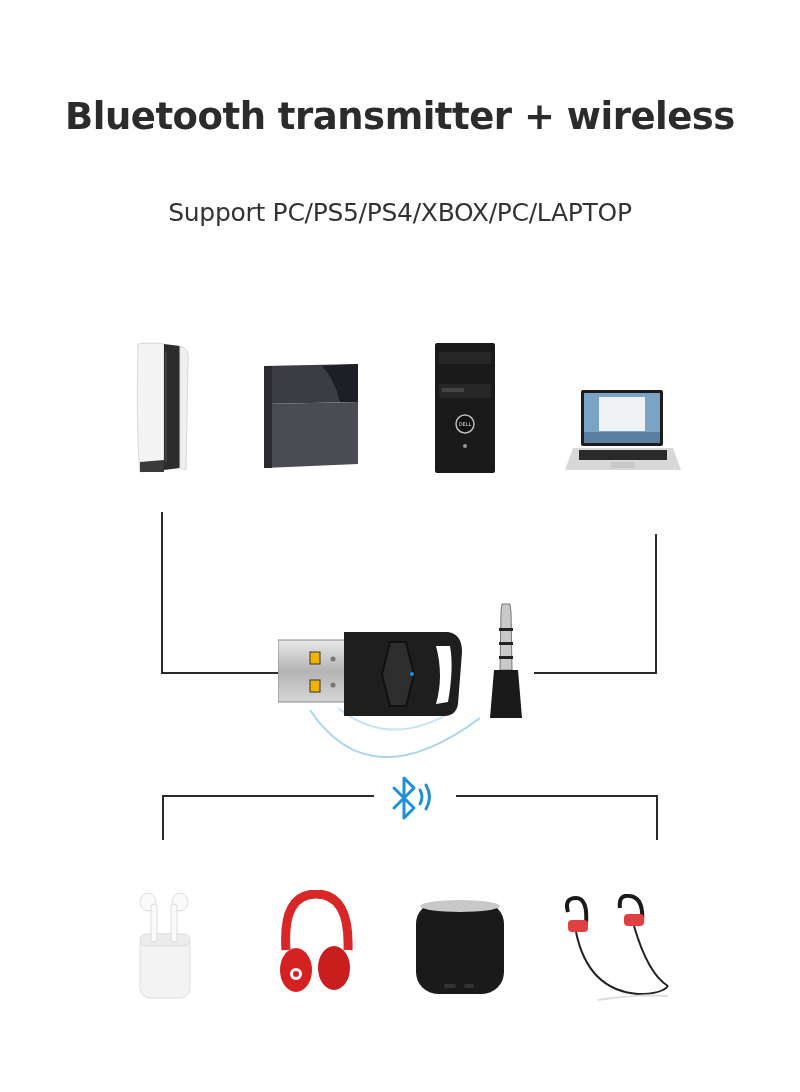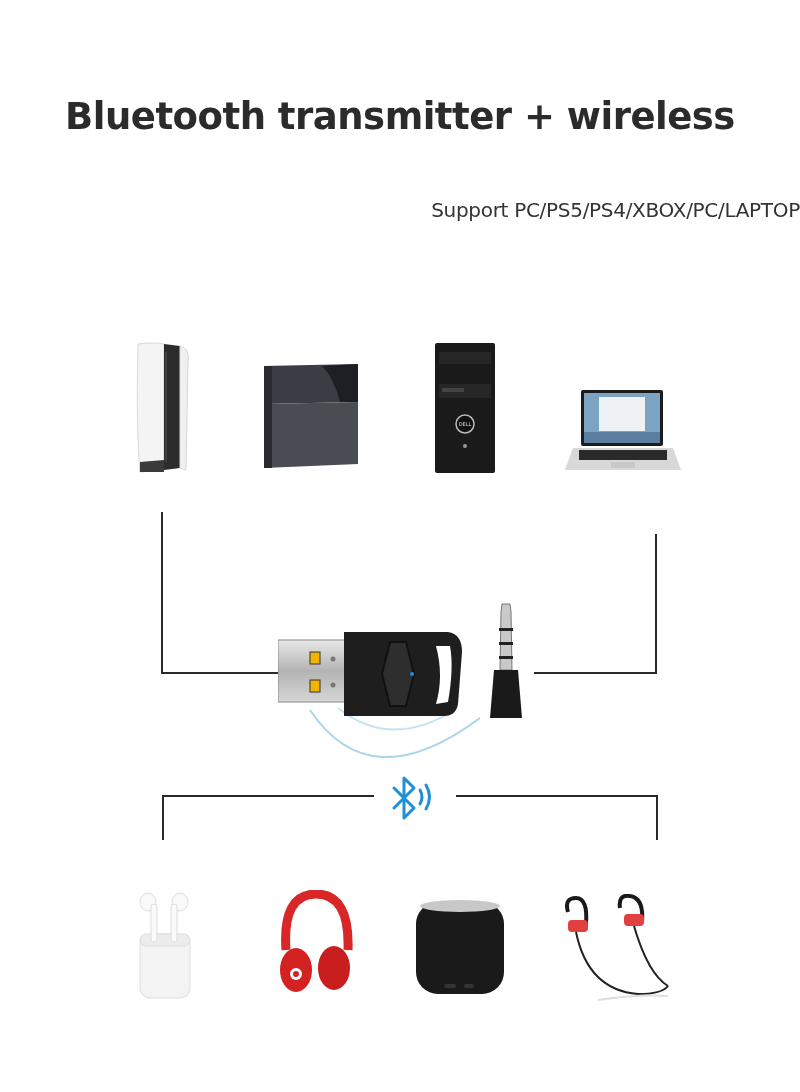--- a/index.html
+++ b/index.html
@@ -1,18 +1,18 @@
 <!DOCTYPE html>
 <html><head>
 <meta charset="utf-8">
 <style>
   html, body { margin:0; padding:0; background:#ffffff; }
   body { width:800px; height:1092px; position:relative; overflow:hidden; font-family:"DejaVu Sans", sans-serif; }
   .title { position:absolute; left:0; width:800px; top:94px; text-align:center; font-weight:bold; font-size:37px; line-height:45px; color:#2b2b2b; letter-spacing:-0.5px; }
-  .subtitle { position:absolute; left:0; width:800px; top:198px; text-align:right; font-size:20px; color:#333; letter-spacing:-0.3px; }
+  .subtitle { position:absolute; left:0; width:800px; top:198px; text-align:center; font-size:25px; color:#333; letter-spacing:-0.3px; }
   .abs { position:absolute; }
   .line { position:absolute; background:#2a2a2a; }
   svg { display:block; }
 </style>
 </head>
 <body>
 
 <div class="title">
   <div>Bluetooth transmitter + wireless</div>
 </div>

